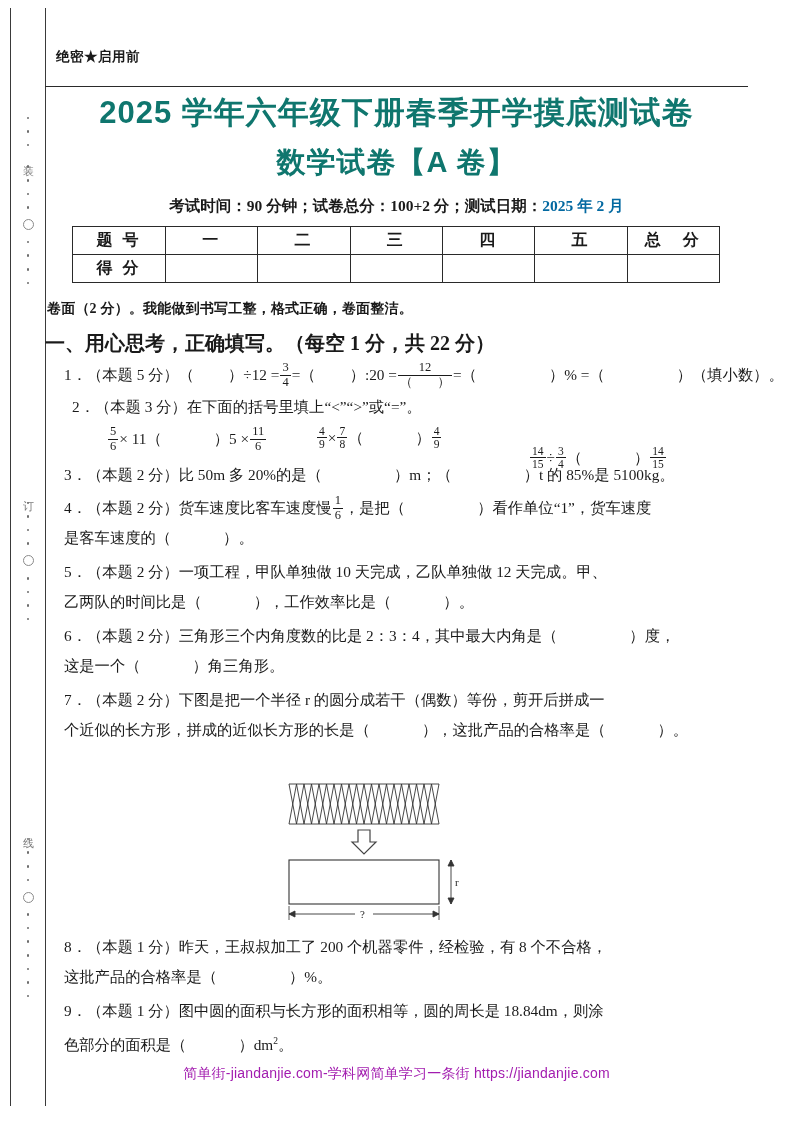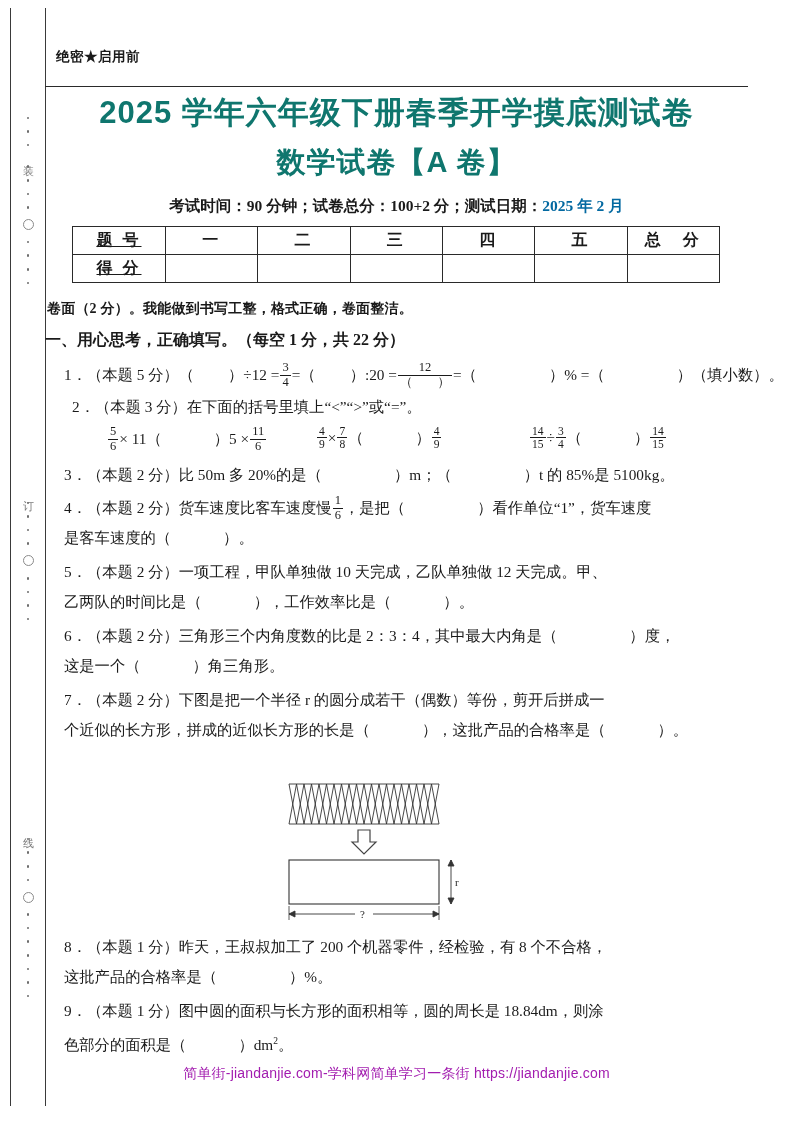--- a/index.html
+++ b/index.html
@@ -143,35 +143,35 @@
   #score-table td {
     border: 1.1px solid #2a2a2a;
     height: 27px;
     text-align: center;
     vertical-align: middle;
     font-size: 16px;
     font-weight: bold;
     letter-spacing: 3px;
     padding: 0;
   }
-  #score-table td.rowhead { width: 92px; text-decoration: underline; }
+  #score-table td.rowhead { width: 92px; }
 
   .note-line {
     position: absolute;
     left: 0;
     font-size: 14.5px;
     font-weight: bold;
     letter-spacing: 0.2px;
   }
   #paper-quality-note { top: 300px; left: 2px; font-size: 14px; }
 
   .section-head {
     position: absolute;
     left: 0;
-    font-size: 16px;
+    font-size: 20px;
     font-weight: bold;
   }
   #section-one-head { top: 330px; }
 
   
   .q {
     position: absolute;
     left: 19px;
     width: 684px;
     font-size: 15.3px;
@@ -204,21 +204,21 @@
     position: absolute;
     left: 19px;
     top: 425px;
     width: 684px;
     font-size: 15.3px;
     line-height: 26px;
   }
   #q2-compare .cmp { position: absolute; }
   #q2-compare .c1 { left: 43px; }
   #q2-compare .c2 { left: 252px; }
-  #q2-compare .c3 { left: 465px; }
+  #q2-compare .c3 { left: 465px; margin-top: 20px; }
   #q3 { top: 460px; }
   #q4 { top: 493px; }
   #q5 { top: 557px; }
   #q6 { top: 621px; }
   #q7 { top: 685px; }
   #q8 { top: 932px; }
   #q9 { top: 996px; }
 
   
   #q7-figure {

